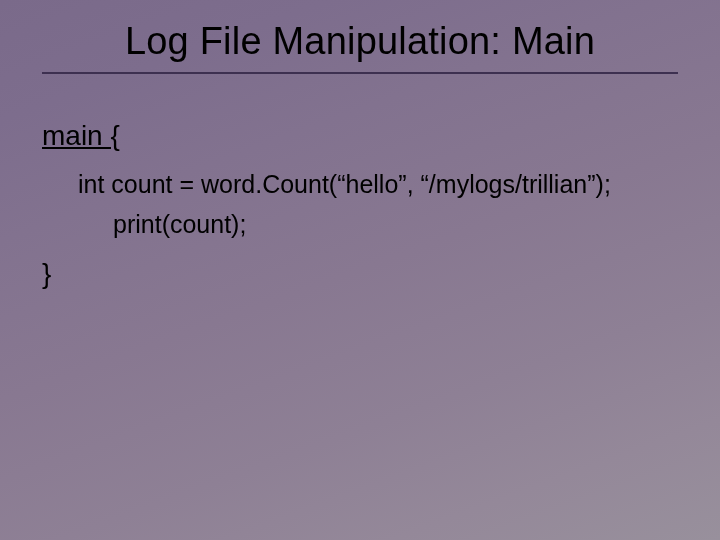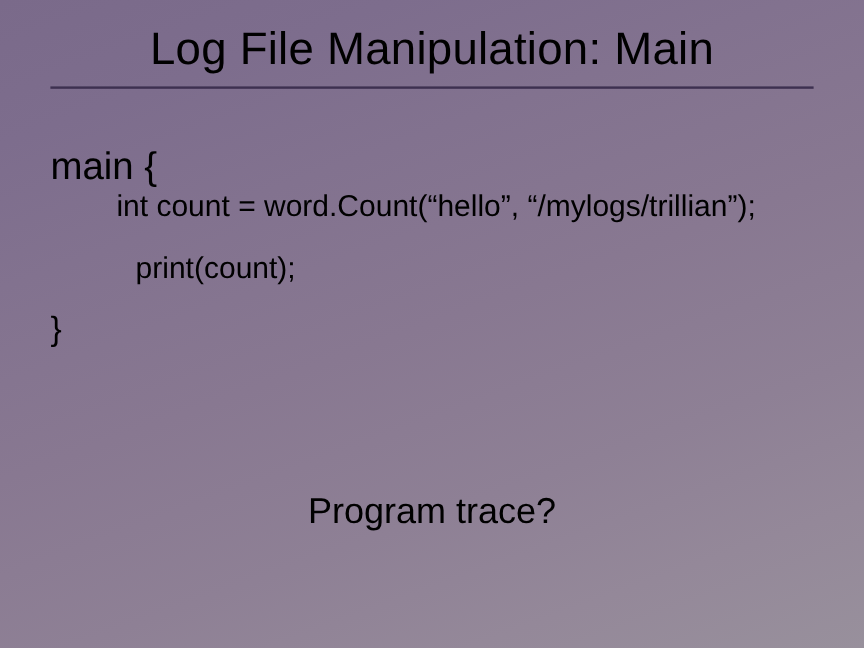--- a/index.html
+++ b/index.html
@@ -41,31 +41,31 @@
     top: 72px;
     left: 42px;
     right: 42px;
     height: 2px;
     background: #3d3050;
   }
   .main-open {
     position: absolute;
     top: 120px;
     left: 42px;
-    font-size: 32px;
+    font-size: 28px;
     color: #000;
+    text-decoration: underline;
   }
   .code-line-1 {
     position: absolute;
-    top: 158px;
+    top: 170px;
     left: 78px;
     font-size: 25px;
     color: #000;
     white-space: nowrap;
-    margin-left: 19px;
   }
   .code-line-2 {
     position: absolute;
     top: 210px;
     left: 78px;
     font-size: 25px;
     color: #000;
     margin-left: 35px;
   }
   .main-close {
@@ -95,15 +95,14 @@
   <div class="title-underline"></div>
 
   <div class="main-open">main {</div>
 
   <div class="code-line-1">int count = word.Count(“hello”, “/mylogs/trillian”);</div>
 
   <div class="code-line-2">print(count);</div>
 
   <div class="main-close">}</div>
 
-  <div class="question">Program trace?</div>
 
 </div>
 
 </body></html>

